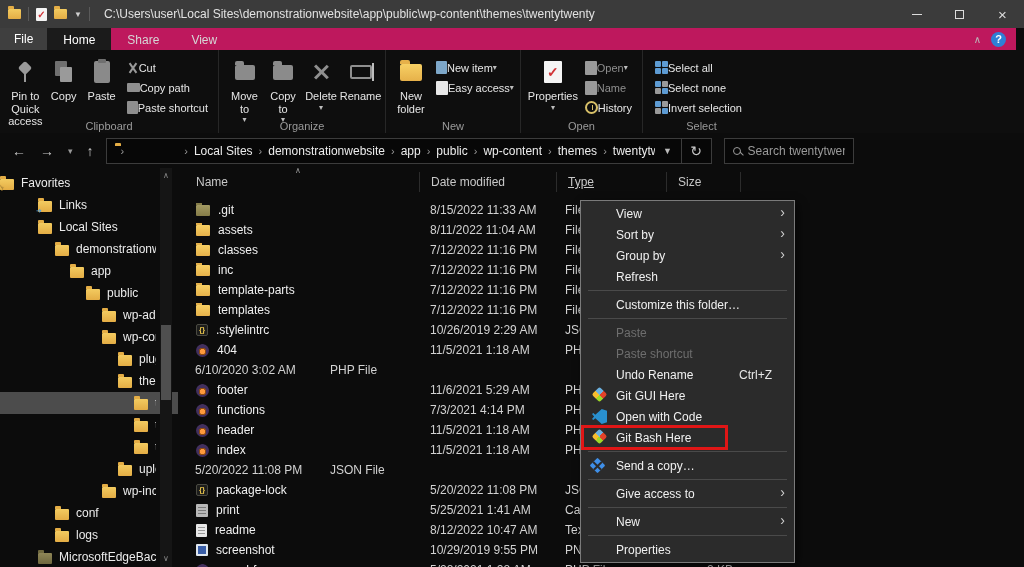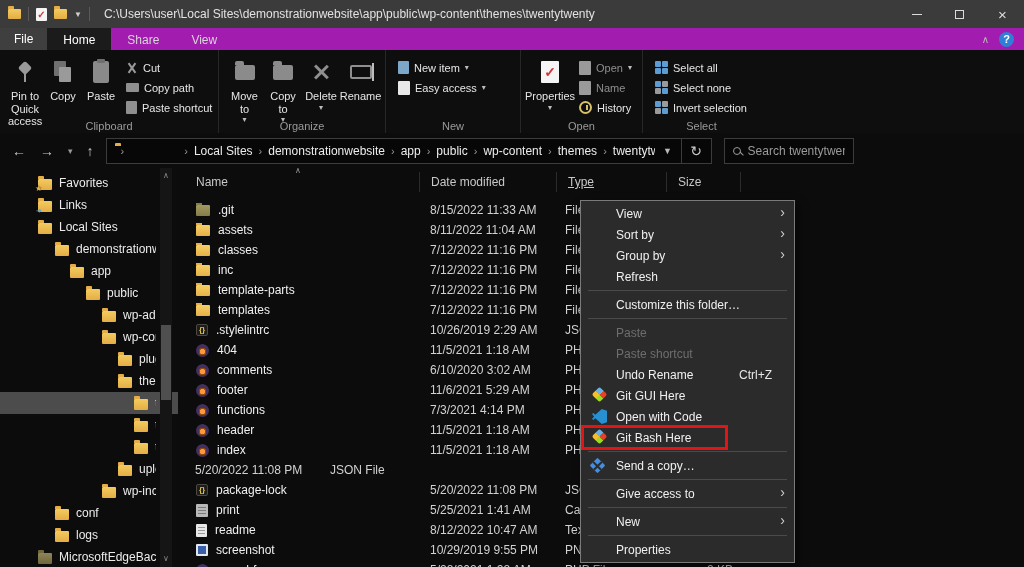--- a/index.html
+++ b/index.html
@@ -21,39 +21,39 @@
   .mini-check { width:11px; height:13px; background:#f5f5f5; border-radius:1px; color:#d13438; font-size:10px; font-weight:bold; line-height:13px; text-align:center; }
   .qat-caret { color:#cfcfcf; font-size:8px; }
   .title-path { margin-left:6px; color:#e2e2e2; white-space:nowrap; overflow:hidden; flex:1; }
   .win-buttons { display:flex; height:28px; }
   .win-btn { width:43px; height:28px; display:flex; align-items:center; justify-content:center; color:#dcdcdc; }
   .glyph-min { width:10px; height:1px; background:#dcdcdc; display:block; }
   .glyph-max { width:9px; height:9px; border:1px solid #dcdcdc; display:block; }
   .glyph-close { font-size:15px; line-height:1; }
 
   
-  .tabrow { position:absolute; top:28px; left:0; right:0; height:22px; background:#a21caf; display:flex; align-items:stretch; }
+  .tabrow { position:absolute; top:28px; left:0; right:8px; height:22px; background:#be185d; display:flex; align-items:stretch; }
   .tab { padding:12px 16px; display:flex; align-items:center; color:#d6d6d6; }
   .tab.file { background:#3f3f3f; color:#fff; padding:0 14px; }
   .tab.active { background:#1b1b1b; color:#fff; }
   .tabrow-right { margin-left:auto; display:flex; align-items:center; gap:10px; padding-right:10px; }
   .ribbon-collapse { color:#bbb; font-size:10px; }
   .help-badge { width:15px; height:15px; border-radius:50%; background:#2f7fd6; color:#fff; font-size:11px; font-weight:bold;
     display:flex; align-items:center; justify-content:center; }
 
   
   .ribbon { position:absolute; top:50px; left:0; right:0; height:83px; background:#0e0e0e; display:flex; }
   .rgroup { position:relative; display:flex; align-items:flex-start; padding:4px 4px 14px 6px; }
   .rgroup + .rgroup { border-left:1px solid #272727; }
   .rgroup-label { position:absolute; bottom:1px; left:0; right:0; text-align:center; color:#9a9a9a; font-size:11px; }
   .rbtn-lg { display:flex; flex-direction:column; align-items:center; justify-content:flex-start;
     padding:3px 4px; color:#e6e6e6; font-size:11px; text-align:center; line-height:1.15; min-width:38px; }
   .rbtn-lg .big-ic { height:30px; display:flex; align-items:center; justify-content:center; margin-bottom:3px; }
   .rsmall-col { display:flex; flex-direction:column; justify-content:flex-start; gap:3px; padding:5px 6px; }
-  .rbtn-sm { display:flex; align-items:center; gap:5px; color:#e6e6e6; font-size:11px; height:17px; white-space:nowrap; }
+  .rbtn-sm { display:flex; align-items:center; color:#e6e6e6; font-size:11px; height:17px; white-space:nowrap; }
   .caret { font-size:8px; color:#bdbdbd; }
   .dim { color:#8f8f8f; }
 
   
   .ic { position:relative; display:inline-block; }
   .ic-pin { width:12px; height:22px; }
   .ic-pin::before { content:""; position:absolute; left:1px; top:2px; width:10px; height:10px; background:#9a9a9a; border-radius:2px; transform:rotate(45deg); }
   .ic-pin::after { content:""; position:absolute; left:5px; top:12px; width:2px; height:9px; background:#9a9a9a; }
   .ic-copy { width:18px; height:22px; }
   .ic-copy::before, .ic-copy::after { content:""; position:absolute; width:12px; height:15px; background:#9a9a9a; border-radius:1px; }
@@ -271,20 +271,26 @@
     <div class="rbtn-lg">
       <span class="big-ic">
           <span class="ic ic-rename"></span>
         </span>
       <span>Rename</span>
     </div>
     <div class="rgroup-label">Organize</div>
   </div>
 
   <div class="rgroup" style="width:135px">
+    <div class="rbtn-lg">
+      <span class="big-ic">
+          <span class="folder-yellow"></span>
+        </span>
+      <span style="width:40px">New folder</span>
+    </div>
     <div class="rsmall-col">
       <div class="rbtn-sm">
           <span class="ic ic-sm-rect" style="background:#7da7c9"></span>
           <span>New item</span>
           <span class="caret">▾</span>
         </div>
       <div class="rbtn-sm">
           <span class="ic ic-page"></span>
           <span>Easy access</span>
           <span class="caret">▾</span>
@@ -394,21 +400,21 @@
   <div class="refresh-box">↻</div>
   <div class="search-box">
     <span class="search-glyph"></span>
     <span class="search-ph">Search twentytwen...</span>
   </div>
 </div>
 
 <div class="sidebar">
   <div class="tree">
 
-      <div class="tree-item" style="padding-left: 38px;">
+      <div class="tree-item" style="">
         <span class="ticon folder-star"></span>
         <span class="tlabel">Favorites</span>
       </div>
 
       <div class="tree-item" style="padding-left: 38px;">
         <span class="ticon folder-link"></span>
         <span class="tlabel">Links</span>
       </div>
 
       <div class="tree-item" style="padding-left: 38px;">
@@ -582,24 +588,20 @@
         <span class="cell c-name">
           <span class="ficon php"></span>
           <span>404</span>
         </span>
         <span class="cell c-date">11/5/2021 1:18 AM</span>
         <span class="cell c-type">PHP File</span>
         <span class="cell c-size"></span>
       </div>
 
       <div class="frow">
-        <span class="cell c-name">
-          <span class="ficon php"></span>
-          <span>comments</span>
-        </span>
         <span class="cell c-date">6/10/2020 3:02 AM</span>
         <span class="cell c-type">PHP File</span>
         <span class="cell c-size"></span>
       </div>
 
       <div class="frow">
         <span class="cell c-name">
           <span class="ficon php"></span>
           <span>footer</span>
         </span>

